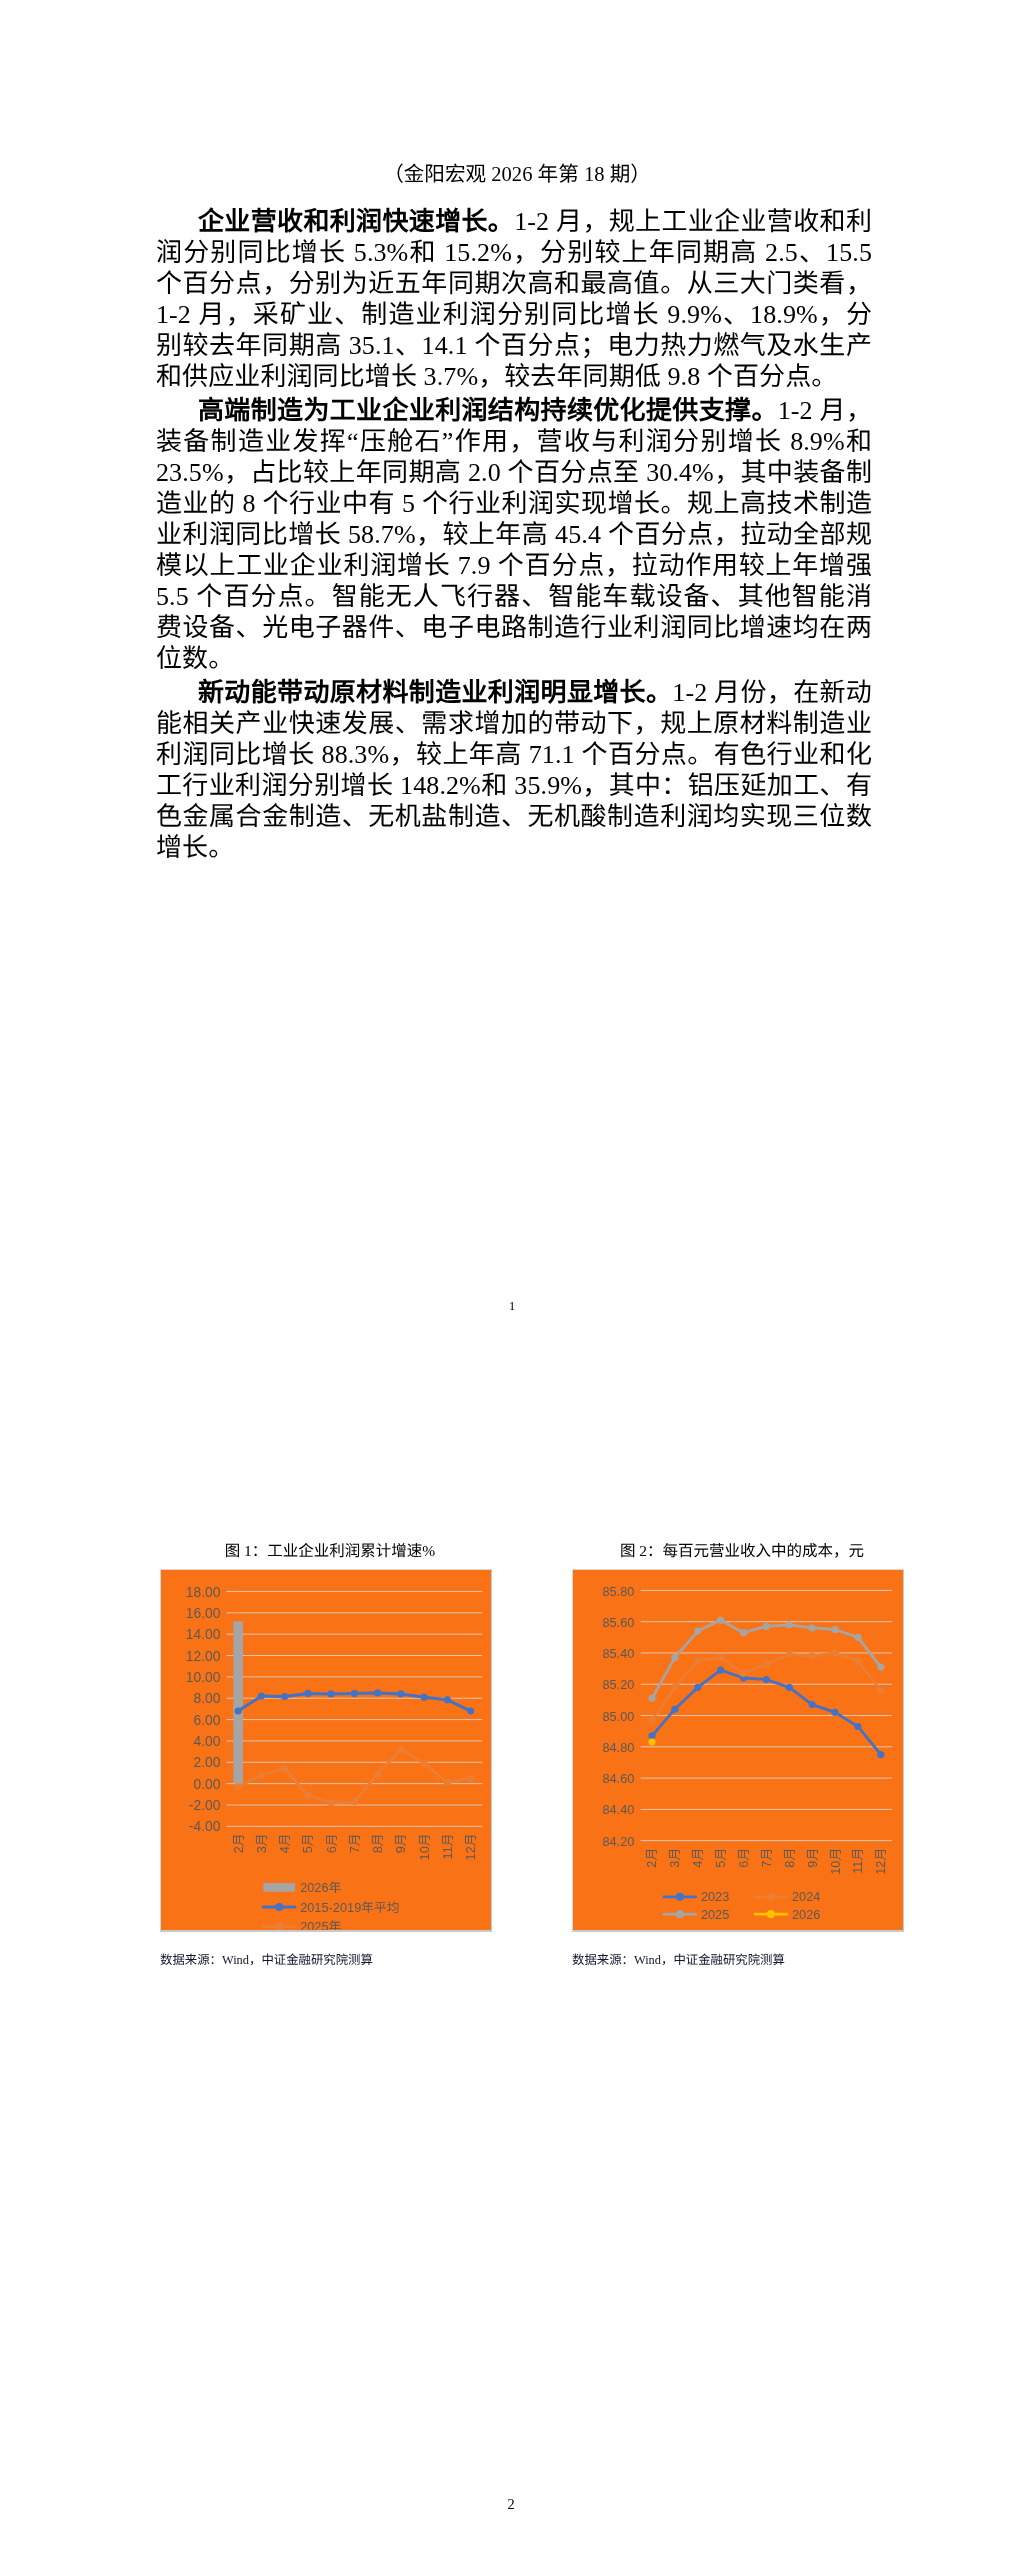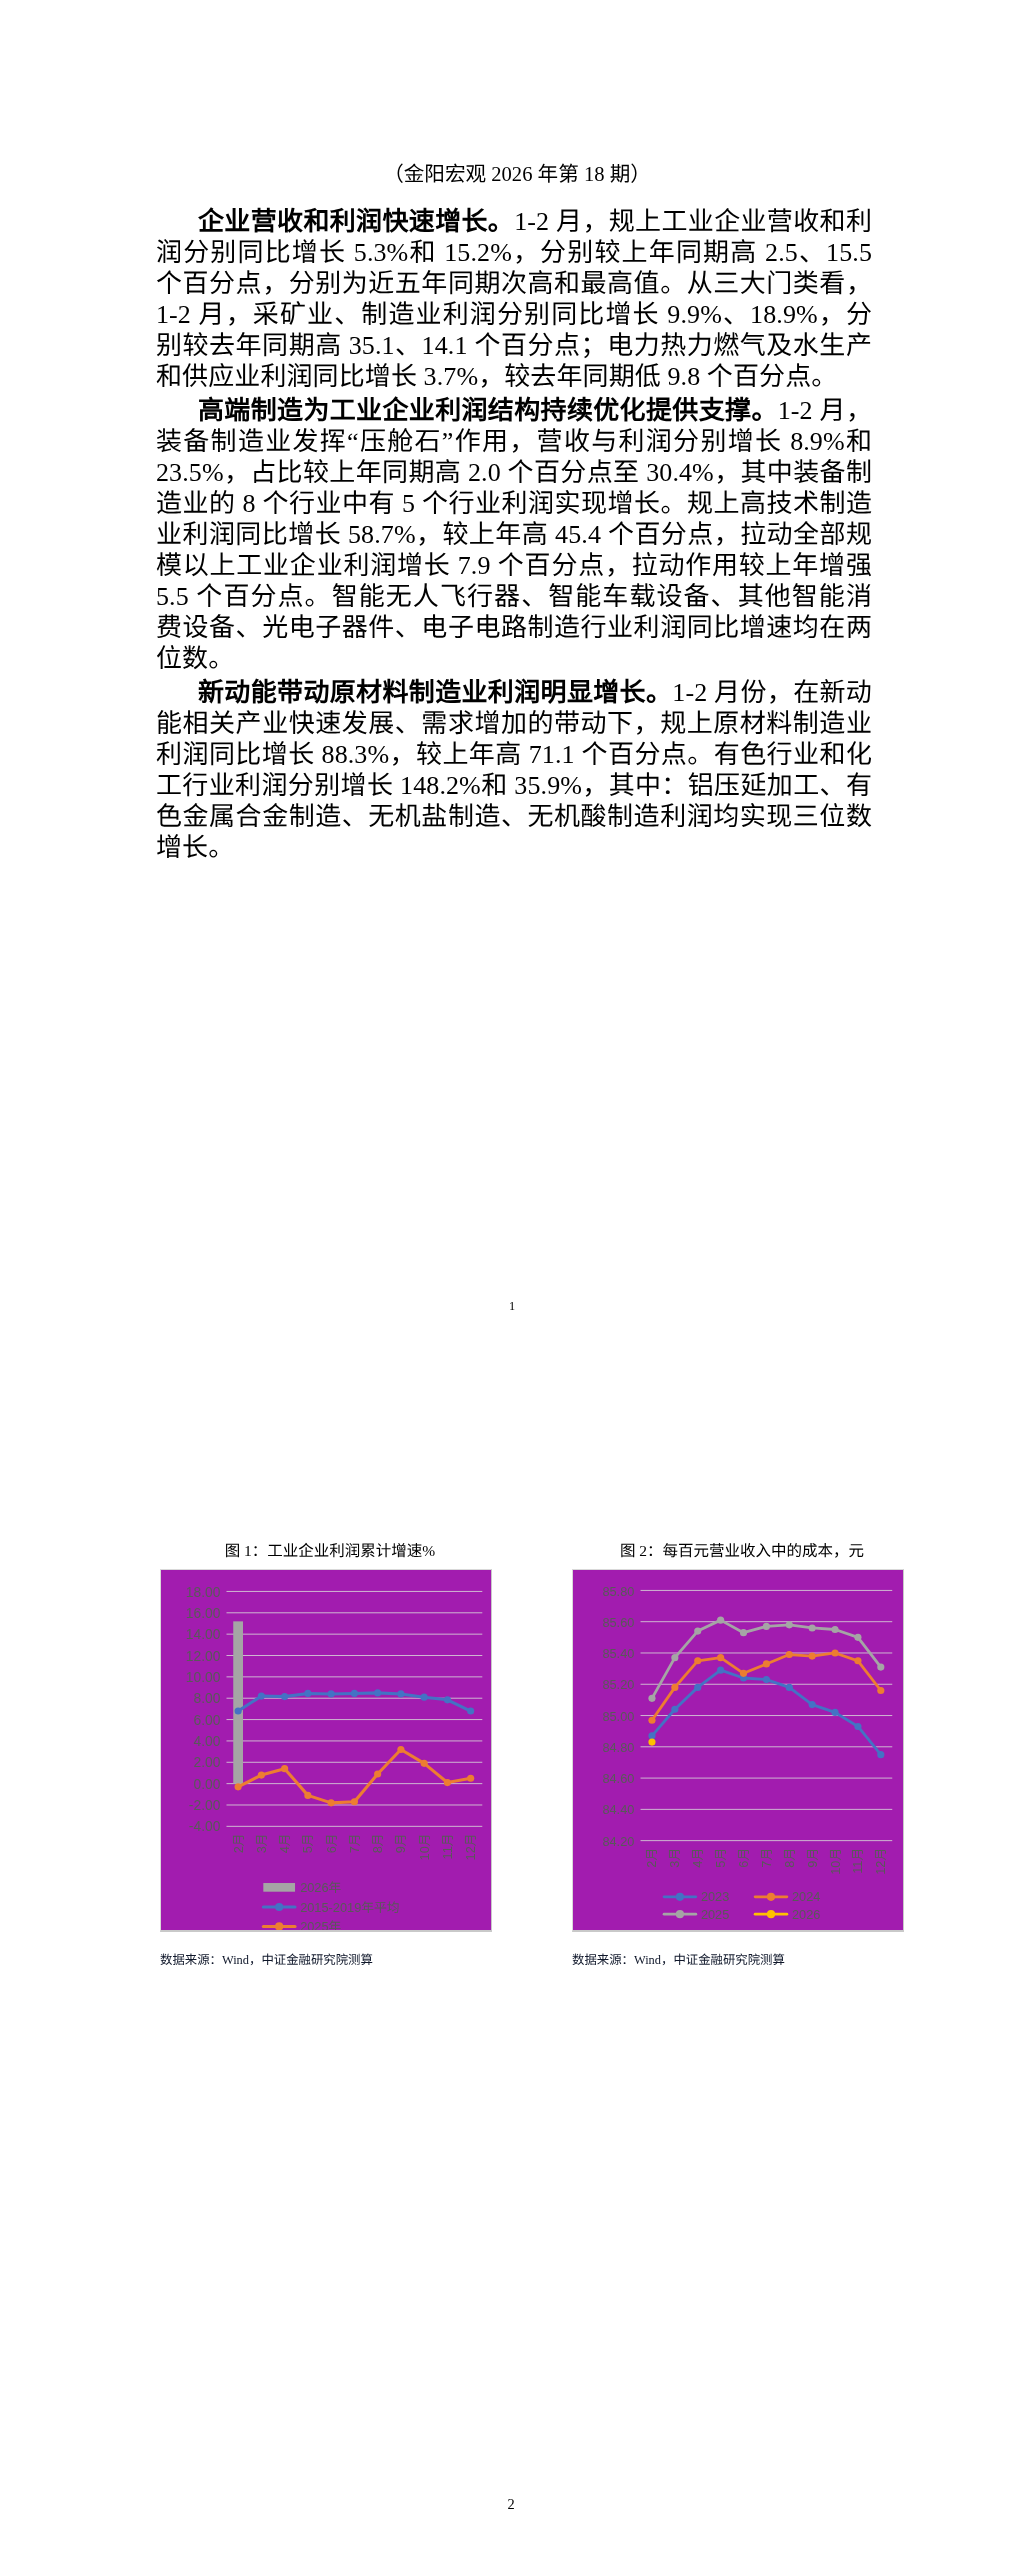--- a/index.html
+++ b/index.html
@@ -103,21 +103,21 @@
     font-family: "Liberation Serif", "DejaVu Serif", serif;
   }
 
   .chart-frame {
     position: relative;
     width: 332px;
     height: 363px;
     border: 0.5px solid #d9d9d9;
     border-bottom: 2.1px solid #c9c9c9;
     border-right: 1.5px solid #c9c9c9;
-    background: #a21caf;
+    background: #f97316;
     box-sizing: border-box;
   }
   .chart-svg { display: block; width: 100%; height: 100%; }
 
   .chart-source {
     margin-top: 17.5px;
     font-size: 12.4px;
     color: #0f172a;
     white-space: nowrap;
   }

